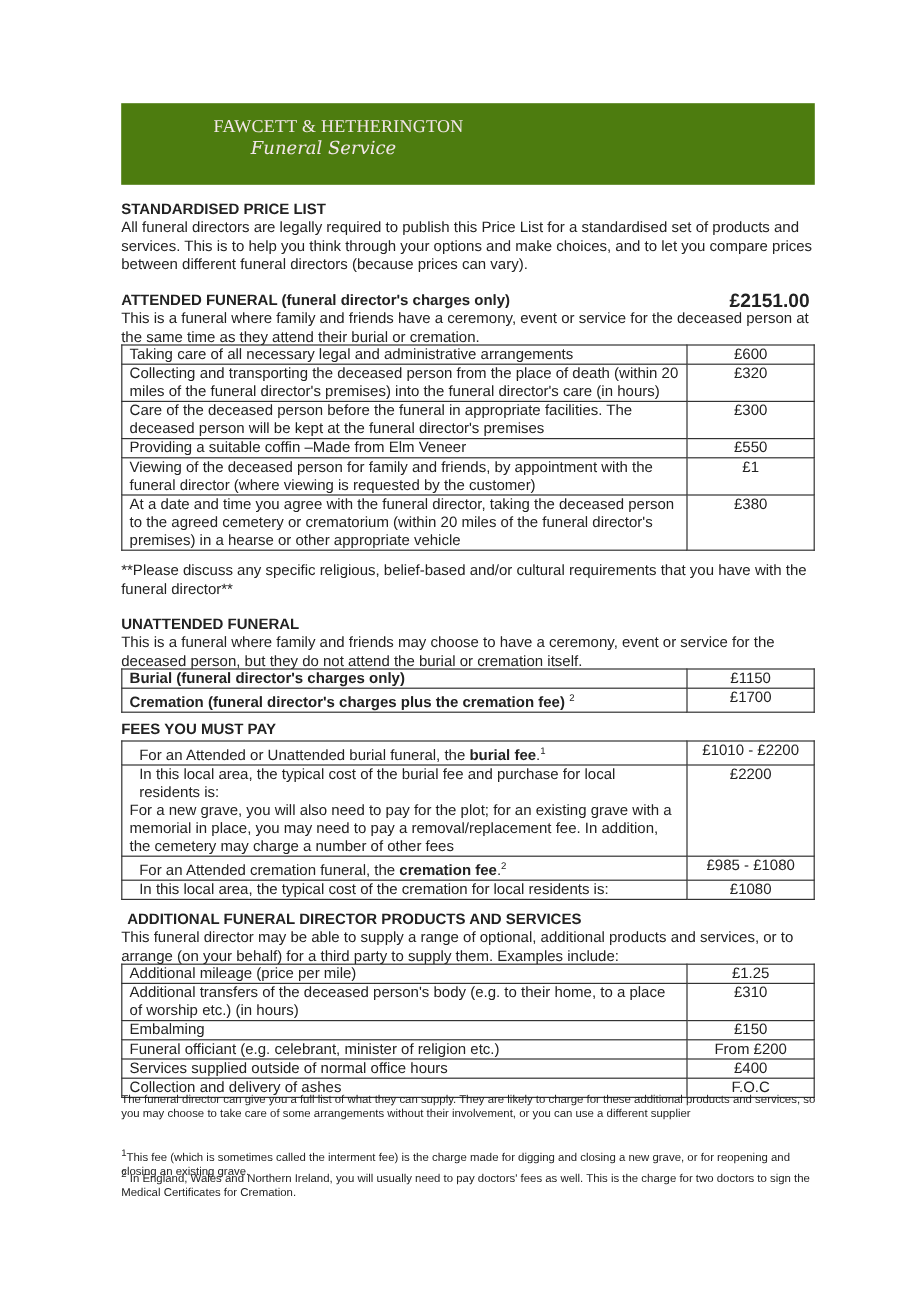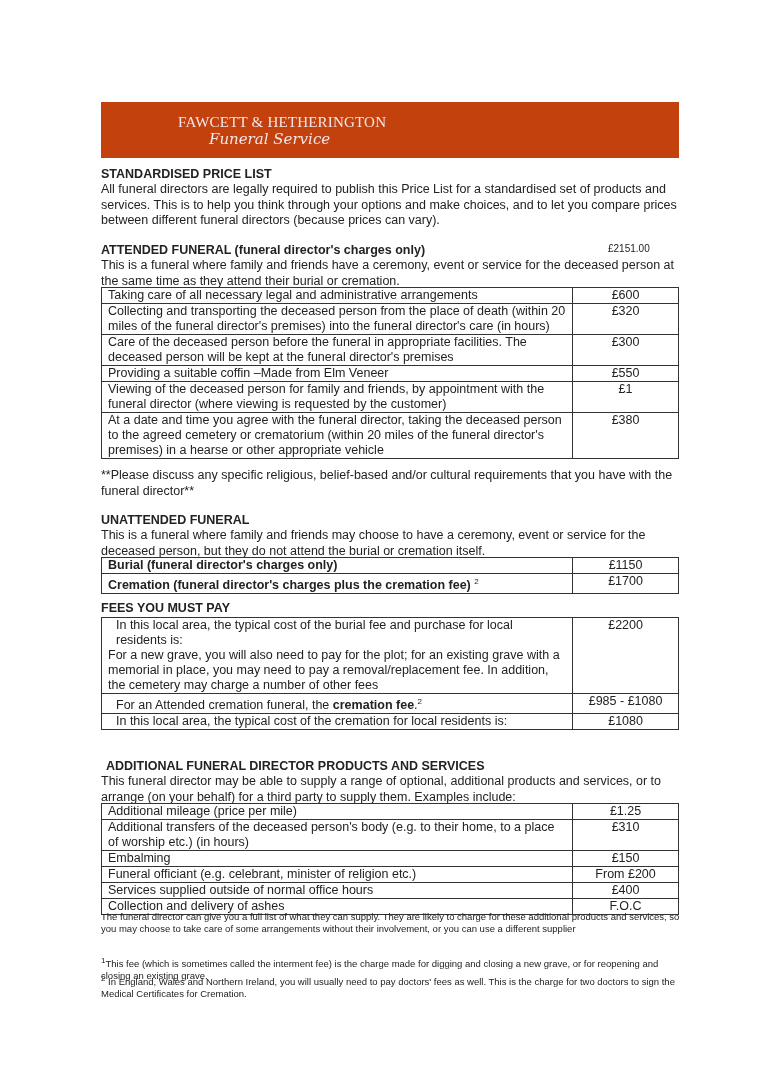--- a/index.html
+++ b/index.html
@@ -1,30 +1,30 @@
 <!DOCTYPE html>
 <html><head>
   <meta charset="utf-8">
   <style>
     html, body { margin: 0; padding: 0; background: #ffffff; }
     body { width: 763px; height: 1080px; position: relative; overflow: hidden;
            font-family: "Liberation Sans", sans-serif; color: #222; }
-    .banner { position: absolute; left: 101px; top: 102px; width: 578px; height: 56px;
-              background: #c2410c; }
+    .banner { position: absolute; left: 101px; top: 86px; width: 578px; height: 68px;
+              background: #4d7c0f; }
     .banner .brand { position: absolute; left: 77px; top: 12px; color: #f3e6ea;
                      font-family: "Liberation Serif", serif; font-size: 15px; letter-spacing: 0.2px; }
     .banner .script { position: absolute; left: 108px; top: 28px; color: #f3e6ea;
                       font-family: "DejaVu Serif", serif; font-style: italic; font-size: 15px; }
     .section-title { position: absolute; left: 101px; font-weight: bold; font-size: 12.5px; color: #222; }
     .para { position: absolute; left: 101px; width: 580px; font-size: 12.5px; line-height: 15.5px; color: #222; }
     .small { font-size: 9.5px; line-height: 12px; }
     table { position: absolute; left: 101px; border-collapse: collapse; font-size: 12.5px; color: #222; }
     td { border: 1px solid #333; padding: 0 6px; vertical-align: top; line-height: 15px; margin-top: 45px; }
     td.price { text-align: center; }
-    .attended-price { position: absolute; left: 608px; top: 243px; font-weight: normal; font-size: 10px; }
+    .attended-price { position: absolute; left: 608px; top: 243px; font-weight: bold; font-size: 16px; }
     sup { font-size: 8px; }
   </style>
 </head>
 <body>
 
 <div class="banner">
   <div class="brand">FAWCETT &amp; HETHERINGTON</div>
   <div class="script">Funeral Service</div>
 </div>
 
@@ -88,20 +88,24 @@
 </tbody>
   </table>
 
 <div class="section-title" style="top:601px">FEES YOU MUST PAY</div>
 <table style="top:617px; width:578px">
   <colgroup>
       <col style="width:472px">
       <col style="width:106px">
     </colgroup>
   <tbody>
+      <tr>
+        <td style="padding-left:14px"><span>For an Attended or Unattended burial funeral, the </span><b>burial fee</b><span>.</span><sup>1</sup></td>
+        <td class="price">£1010 - £2200</td>
+      </tr>
   <tr>
         <td>
           <div style="padding-left:8px">In this local area, the typical cost of the burial fee and purchase for local residents is:</div>
           <div>For a new grave, you will also need to pay for the plot; for an existing grave with a memorial in place, you may need to pay a removal/replacement fee. In addition, the cemetery may charge a number of other fees</div>
         </td>
         <td class="price">£2200</td>
       </tr>
   <tr>
         <td style="padding-left:14px"><span>For an Attended cremation funeral, the </span><b>cremation fee</b><span>.</span><sup>2</sup></td>
         <td class="price">£985 - £1080</td>

